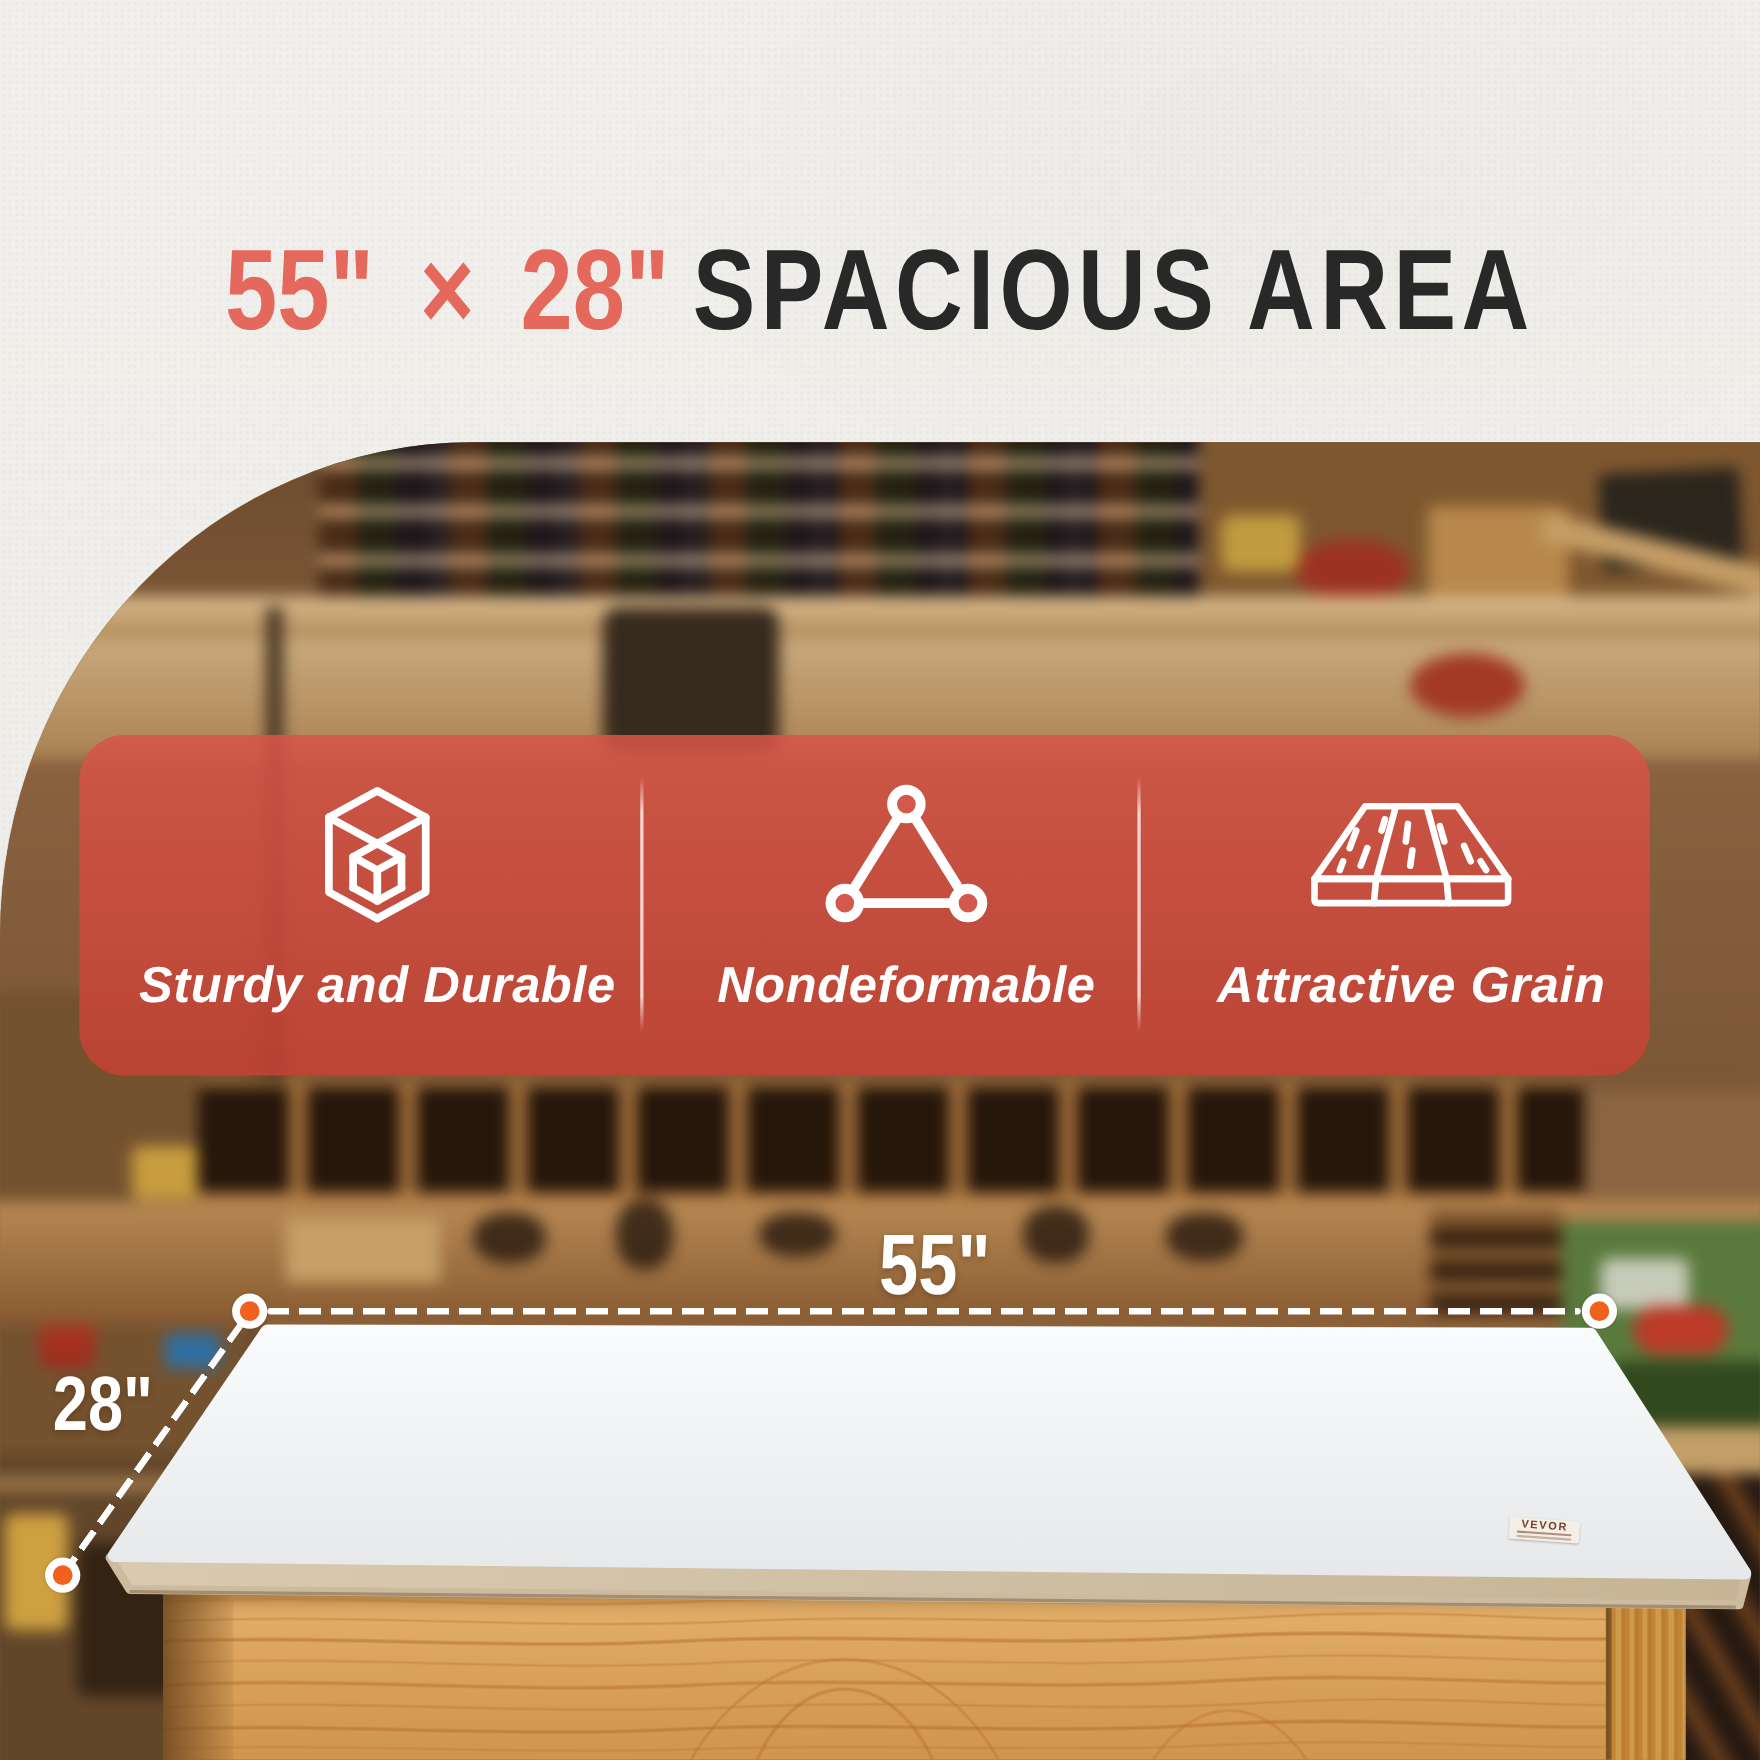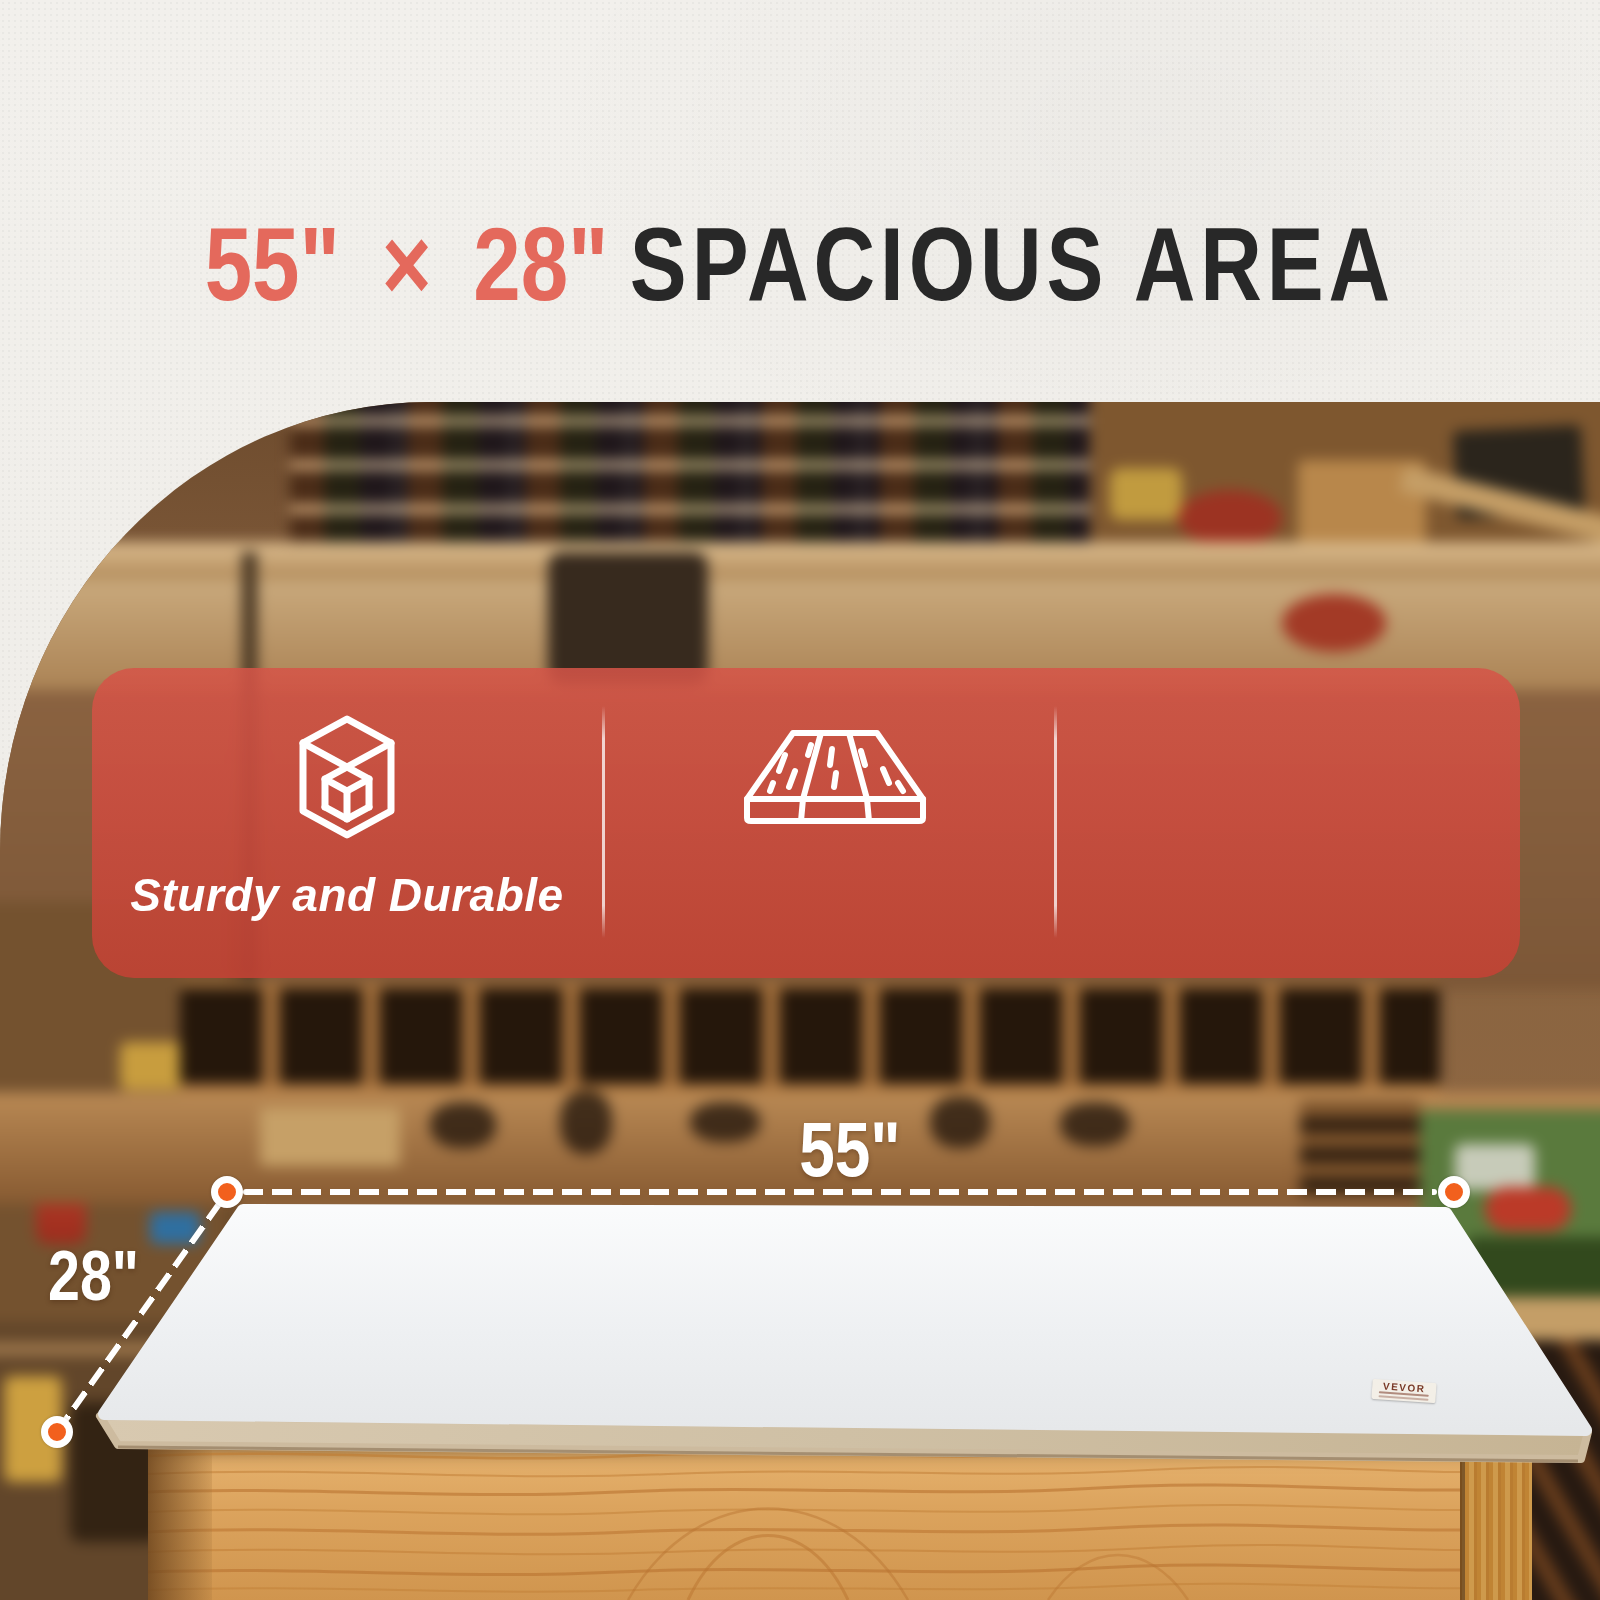--- a/index.html
+++ b/index.html
@@ -79,23 +79,24 @@
   .green-dark{left:1468px;top:835px;width:190px;height:95px;background:#32491d;}
   .green-bench{left:1420px;top:895px;width:240px;height:46px;background:#c49e67;}
   .sign-dark{left:1476px;top:938px;width:180px;height:300px;background-color:#261911;
     background-image:repeating-linear-gradient(60deg, rgba(186,106,42,.45) 0 16px, transparent 16px 44px);}
   .bl-junk{left:-24px;top:920px;width:222px;height:320px;background:#62462a;}
   .bl-shelf{left:-24px;top:940px;width:232px;height:14px;background:#9a744a;}
   .bl-yellow{left:4px;top:974px;width:58px;height:106px;background:#cda040;border-radius:8px;}
   .bl-dark{left:70px;top:1000px;width:90px;height:140px;background:rgba(40,26,14,.8);border-radius:10px;}
   
   .banner{
-    position:absolute;left:92px;top:668px;width:1428px;height:310px;
+    position:absolute;left:72px;top:668px;width:1428px;height:310px;
     border-radius:42px;z-index:3;display:flex;align-items:stretch;
     background:linear-gradient(180deg, rgba(255,255,255,.07), rgba(0,0,0,.05)), rgba(210,70,56,.86);
+    padding-left:16px;
   }
   .feature{display:flex;flex-direction:column;align-items:center;justify-content:flex-start;padding-top:28px;}
   .f1{flex:0 0 510px;} .f2{flex:0 0 452px;} .f3{flex:0 0 466px;}
   .icon-box{height:162px;display:flex;align-items:center;justify-content:center;}
   .f-label{margin-top:10px;color:#fff;font-size:46px;font-weight:bold;font-style:italic;letter-spacing:.5px;}
   .divider{position:absolute;top:38px;bottom:40px;width:3px;
     background:linear-gradient(180deg,transparent,rgba(255,255,255,.75) 14%,rgba(255,255,255,.75) 86%,transparent);}
   .d1{left:510px;} .d2{left:962px;}
   
   .wood{
@@ -189,32 +190,44 @@
         <svg width="104" height="128" viewBox="0 0 104 128" fill="none" stroke="#ffffff" stroke-width="7" stroke-linecap="round" stroke-linejoin="round">
           <path d="M52,6 L96,30 L96,98 L52,122 L8,98 L8,30 Z"></path>
           <path d="M8,30 L52,54 L96,30"></path>
           <path d="M52,54 L74,66 L52,78 L30,66 Z"></path>
           <path d="M30,66 L30,94 M52,78 L52,106 M74,66 L74,94"></path>
           <path d="M30,94 L52,106 L74,94"></path>
         </svg>
       </div>
       <div class="f-label">Sturdy and Durable</div>
     </div>
+    <div class="feature f2">
+      <div class="icon-box">
+        <svg width="150" height="132" viewBox="0 0 150 132" fill="none" stroke-linecap="round" stroke-linejoin="round">
+          <path d="M75,20 L131,110 L19,110 Z" stroke="#ffffff" stroke-width="9"></path>
+          <circle cx="75" cy="20" r="13" fill="#d2594c" stroke="#ffffff" stroke-width="9"></circle>
+          <circle cx="131" cy="110" r="13" fill="#d2594c" stroke="#ffffff" stroke-width="9"></circle>
+          <circle cx="19" cy="110" r="13" fill="#d2594c" stroke="#ffffff" stroke-width="9"></circle>
+        </svg>
+      </div>
+      <div class="f-label">Nondeformable</div>
+    </div>
     <div class="feature f3">
       <div class="icon-box">
         <svg width="196" height="104" viewBox="0 0 196 104" fill="none" stroke="#ffffff" stroke-width="6" stroke-linecap="round" stroke-linejoin="round">
           <path d="M56,8 L140,8 L186,74 L10,74 Z"></path>
           <path d="M10,74 L186,74 L186,93 Q186,96 182,96 L14,96 Q10,96 10,93 Z"></path>
           <path d="M84,8 L66,74 M112,8 L130,74"></path>
           <path d="M66,74 L64,96 M130,74 L132,96"></path>
           <path d="M48,30 L42,46 M58,46 L52,62 M36,58 L33,66 M74,20 L71,30"></path>
           <path d="M95,24 L93,40 M99,48 L97,62"></path>
           <path d="M124,26 L128,40 M146,44 L152,58 M161,58 L166,66"></path>
         </svg>
       </div>
+      <div class="f-label">Attractive Grain</div>
     </div>
     <div class="divider d1"></div>
     <div class="divider d2"></div>
   </div>
 
   <div class="wood">
     <svg width="1384" height="156" viewBox="0 0 1384 156" preserveAspectRatio="none" fill="none">
       <path d="M0,12 C160,4 320,20 480,12 S800,18 960,10 S1240,16 1384,8" stroke="#bf7c34" stroke-width="2.5" opacity=".65"></path>
       <path d="M0,30 C180,22 340,38 520,30 S820,36 1000,26 S1260,34 1384,26" stroke="#bf7c34" stroke-width="2" opacity=".5"></path>
       <path d="M0,48 C150,42 310,56 470,48 S790,54 950,44 S1230,52 1384,44" stroke="#b97330" stroke-width="3" opacity=".6"></path>

